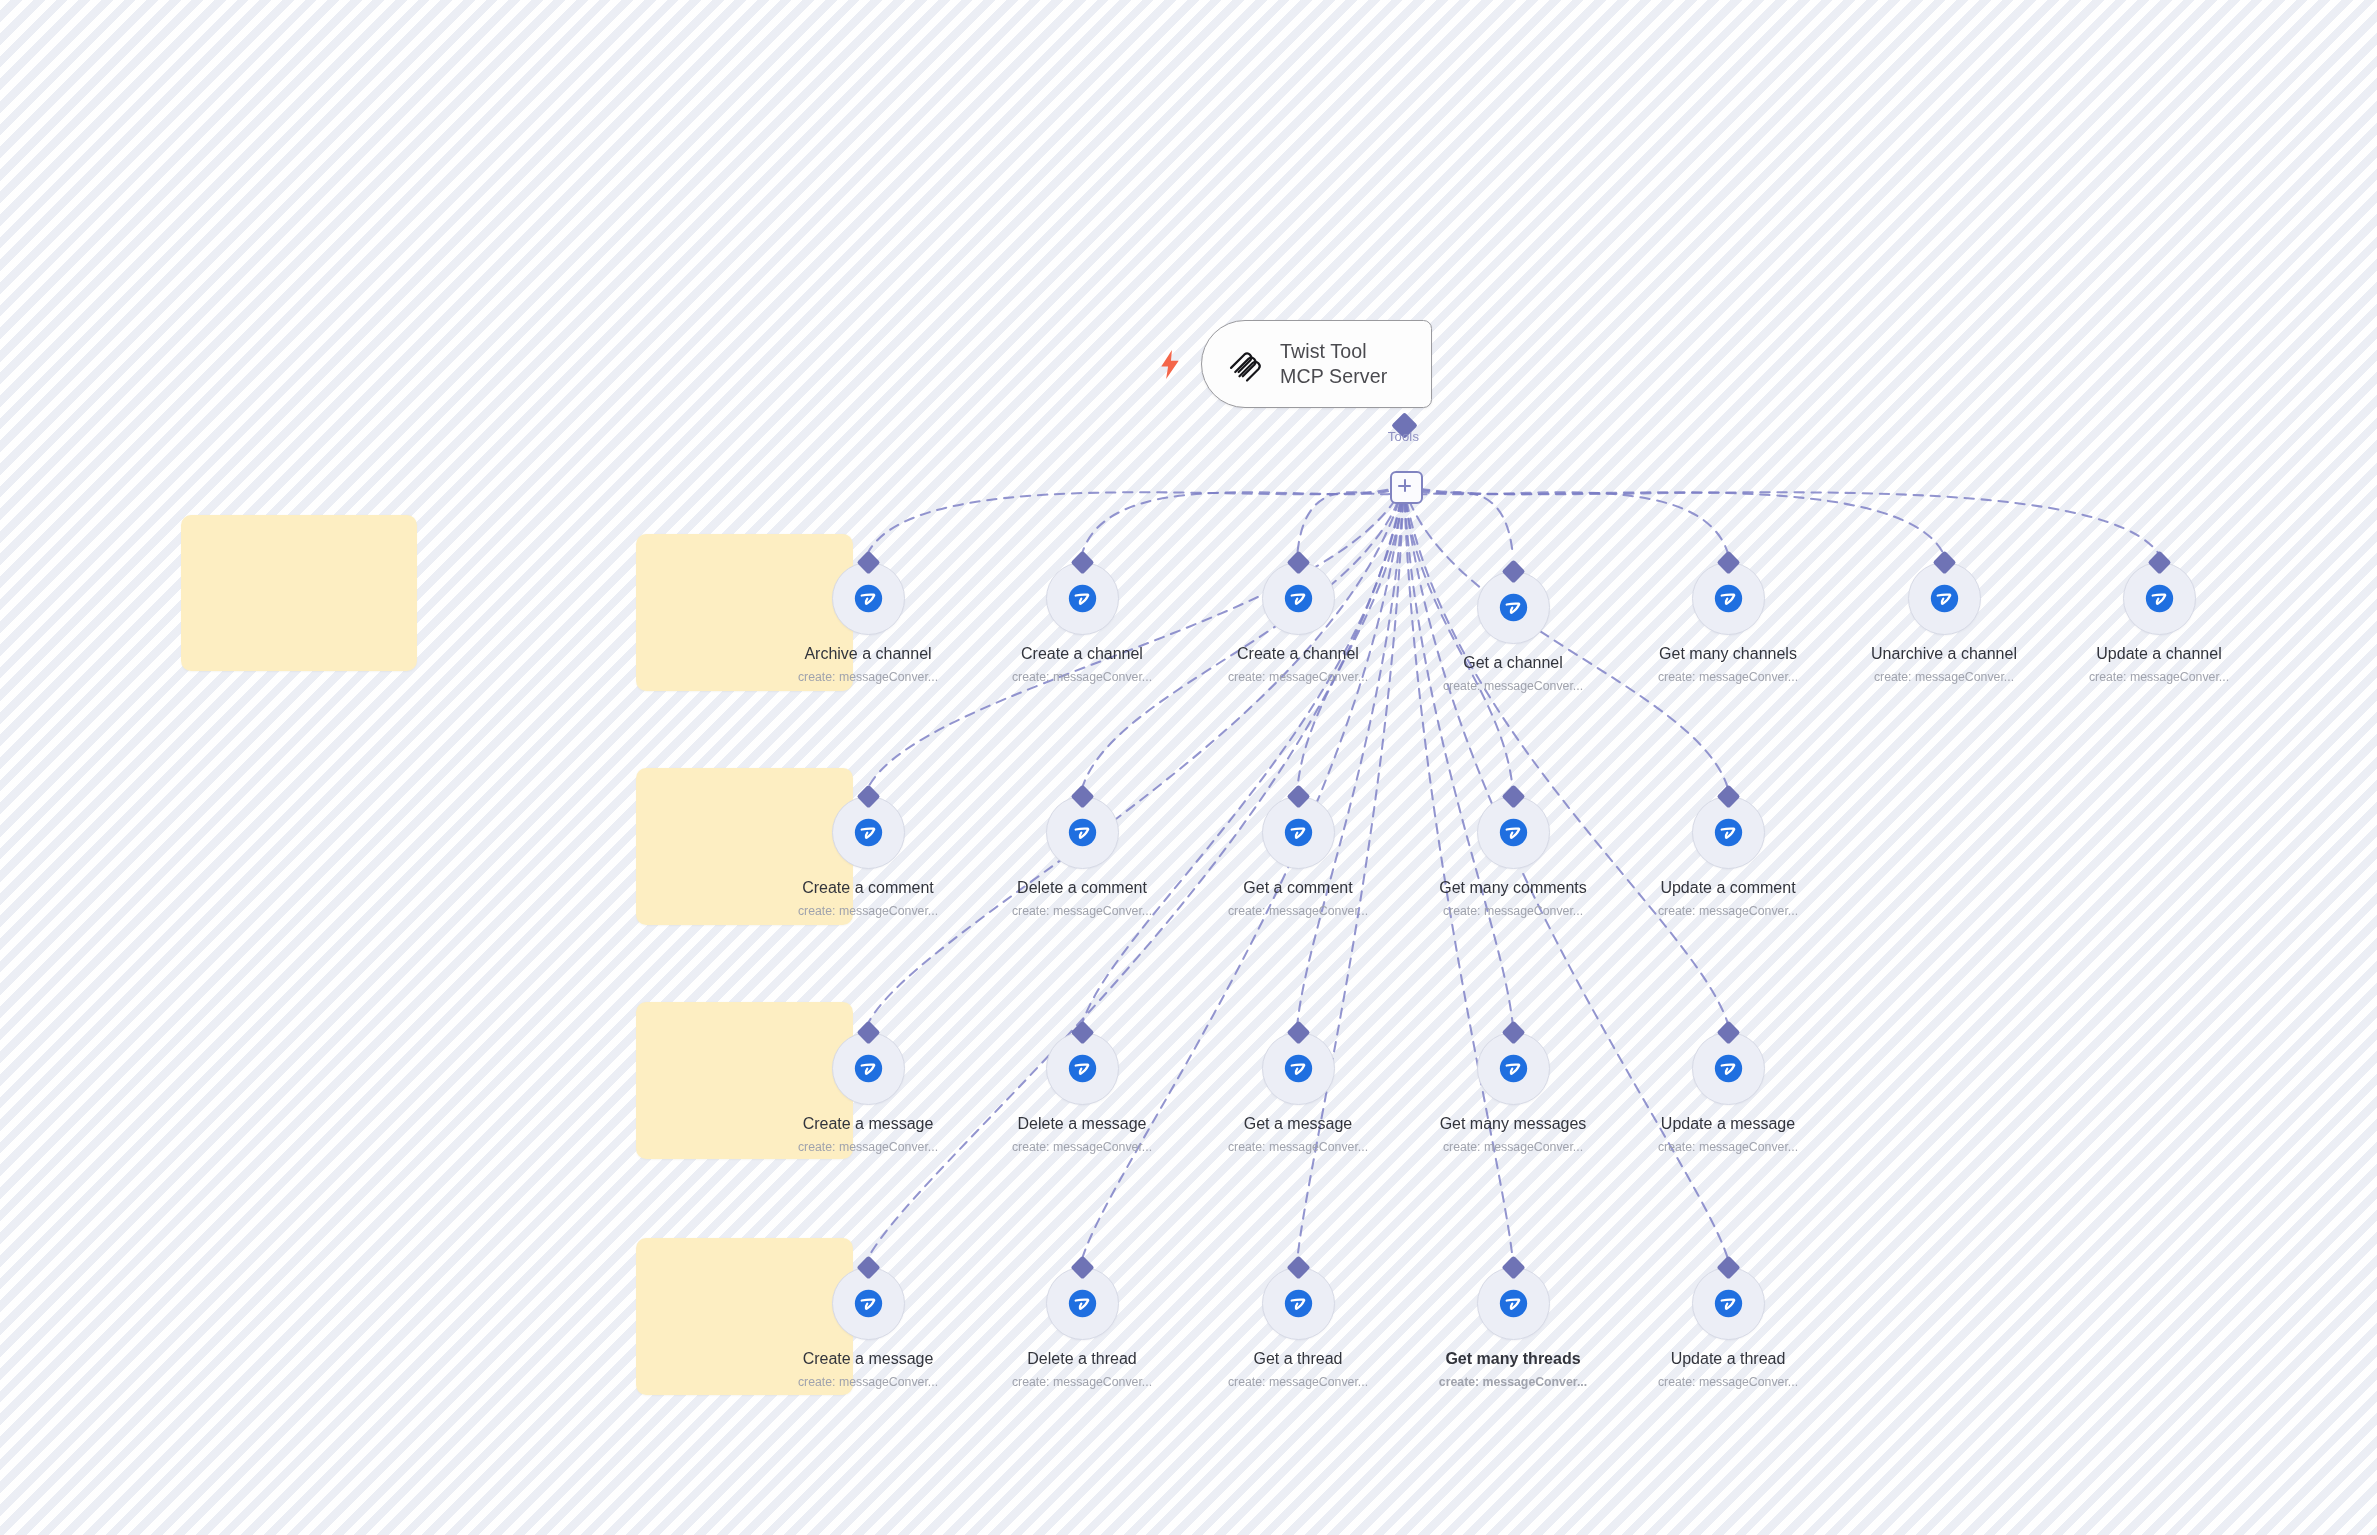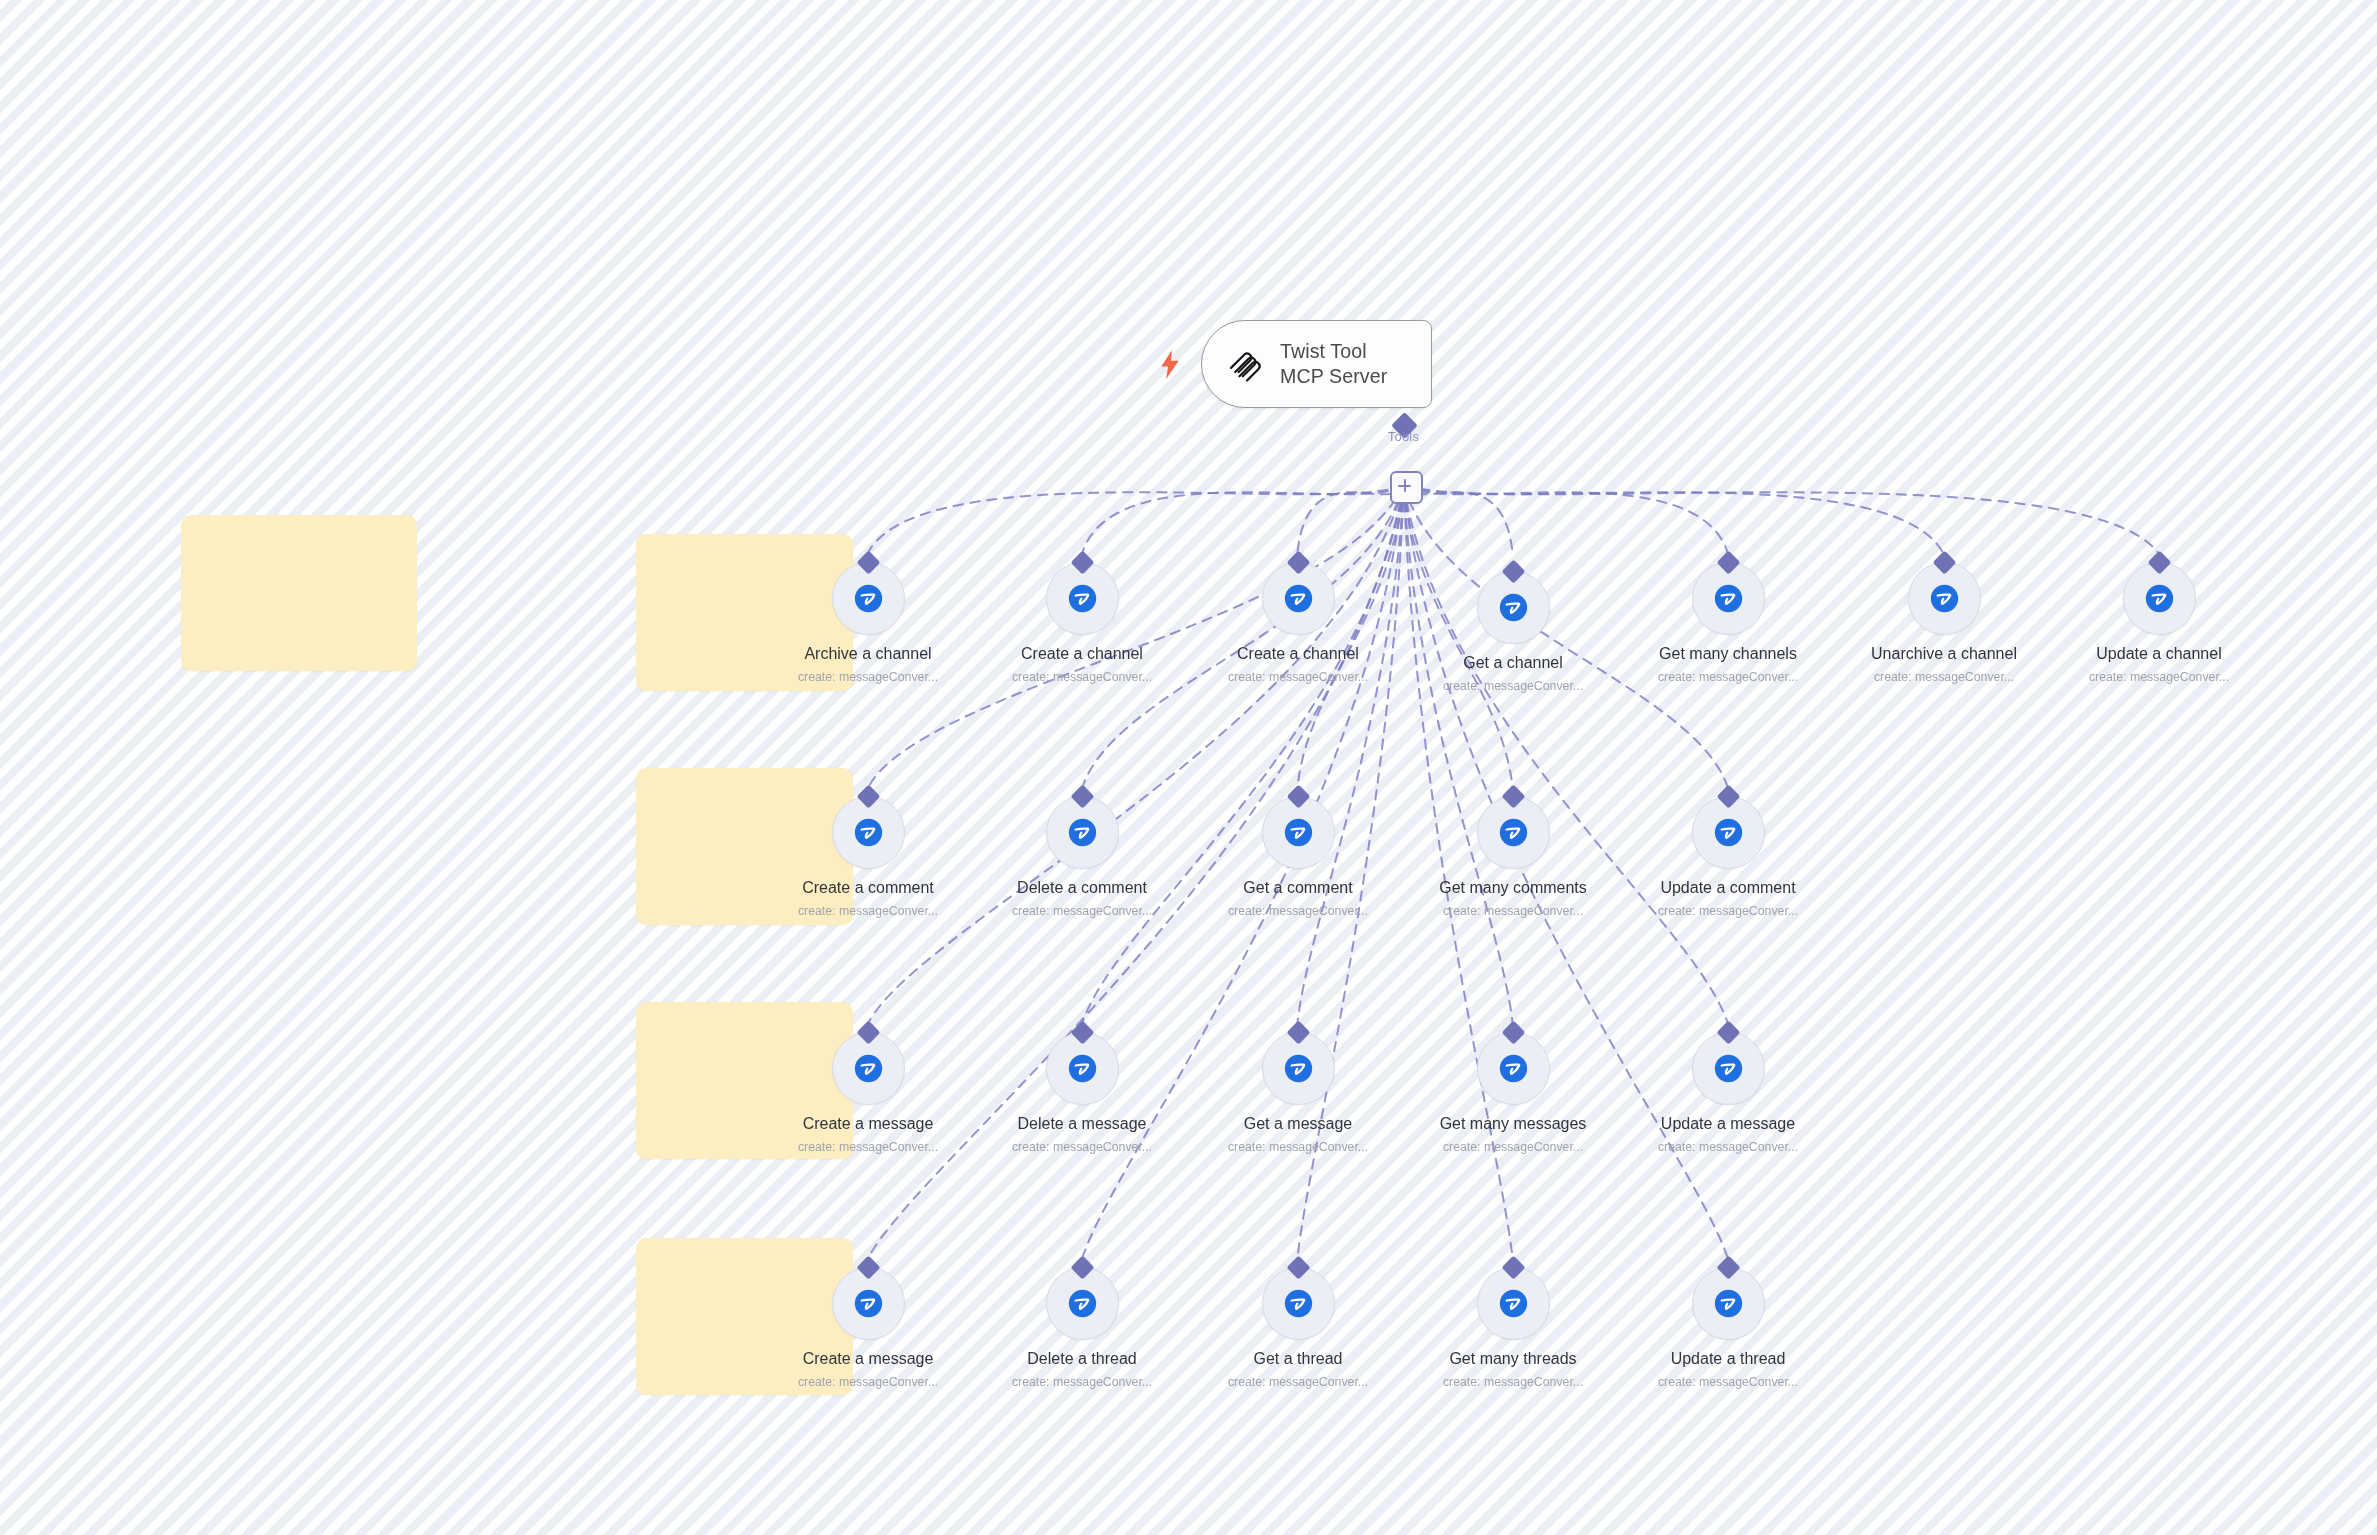--- a/index.html
+++ b/index.html
@@ -471,21 +471,21 @@
         <div class="circle">
           <div class="in-diamond"></div>
           <svg class="twist-icon" viewBox="0 0 34 34">
             <circle cx="17" cy="17" r="16" fill="#1f6fe0"></circle>
             <path d="M9 13.5 q7 -1.5 14 -1 q1 0.1 0.6 1.1 q-3 6.2 -8.4 9.4 q-1 0.6 -1.2 -0.5 q-0.3 -2.6 1.6 -5.3" fill="none" stroke="#ffffff" stroke-width="2.6" stroke-linecap="round" stroke-linejoin="round"></path>
           </svg>
         </div>
         <div class="node-title">Get a thread</div>
         <div class="node-sub">create: messageConver...</div>
       </div>
-      <div class="tool-node" style="left: 1513px; top: 1267px;">
+      <div class="tool-node" style="left: 1513px; top: 1267px; font-weight: bold;">
         <div class="circle">
           <div class="in-diamond"></div>
           <svg class="twist-icon" viewBox="0 0 34 34">
             <circle cx="17" cy="17" r="16" fill="#1f6fe0"></circle>
             <path d="M9 13.5 q7 -1.5 14 -1 q1 0.1 0.6 1.1 q-3 6.2 -8.4 9.4 q-1 0.6 -1.2 -0.5 q-0.3 -2.6 1.6 -5.3" fill="none" stroke="#ffffff" stroke-width="2.6" stroke-linecap="round" stroke-linejoin="round"></path>
           </svg>
         </div>
         <div class="node-title">Get many threads</div>
         <div class="node-sub">create: messageConver...</div>
       </div>

